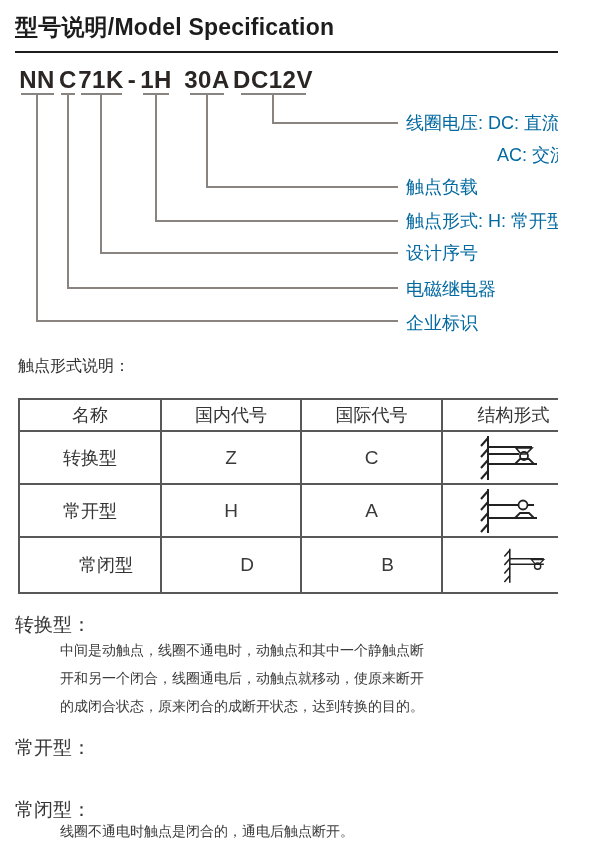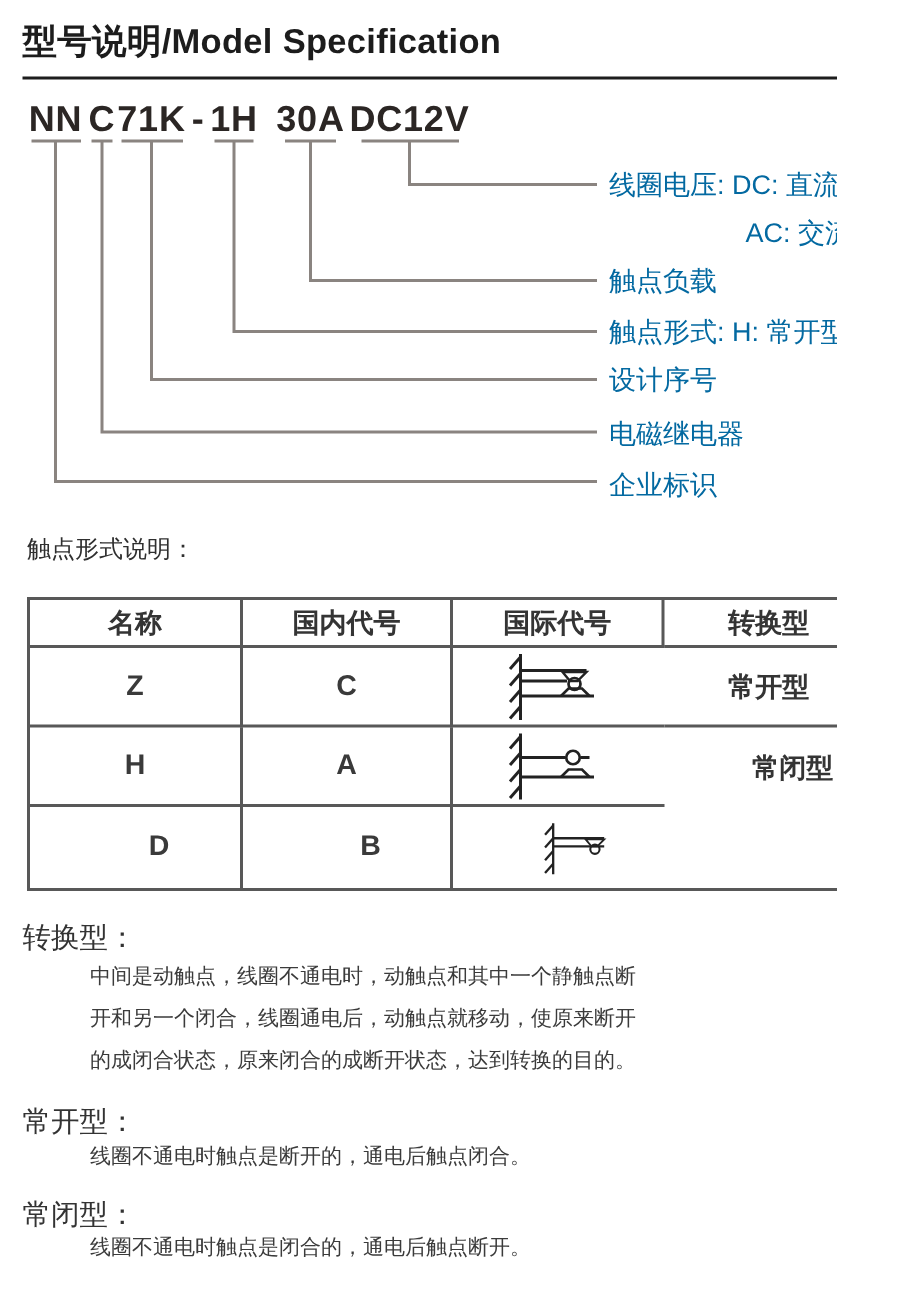--- a/index.html
+++ b/index.html
@@ -22,21 +22,21 @@
   
   .ctable{
     position:absolute;left:18px;top:398px;width:564px;
     display:grid;grid-template-columns:142px 140px 141px 141px;
     grid-template-rows:32px 53px 53px 54px;
     border:2px solid #585858;box-sizing:content-box;background:#fff;
   }
   .cell{
     display:flex;align-items:center;justify-content:center;
     border-right:2px solid #585858;border-bottom:2px solid #585858;
-    font-size:18px;color:#343434;font-weight:bold;
+    font-size:18px;color:#343434;
   }
   .cell.last-col{border-right:none;}
   .cell.last-row{border-bottom:none;padding-left:32px;}
   .cell.code{font-size:19px;color:#3a3a3a;}
   .sym{display:block;}
   .sym line,.sym path,.sym circle,.sym polyline{stroke:#222;fill:none;}
   
   .d-head{left:15px;font-size:19px;color:#333;}
   .d-line{left:60px;font-size:14px;color:#3b3b3b;text-align:right;}
 </style>
@@ -83,20 +83,21 @@
   <div class="abs callout" style="top:279px">电磁继电器</div>
   <div class="abs callout" style="top:313px">企业标识</div>
 
   <div class="abs sec-heading">触点形式说明：</div>
 
   <div class="ctable">
 
     <div class="cell">名称</div>
     <div class="cell">国内代号</div>
     <div class="cell">国际代号</div>
+    <div class="cell last-col">结构形式</div>
 
     <div class="cell">转换型</div>
     <div class="cell code">Z</div>
     <div class="cell code">C</div>
     <div class="cell last-col">
       <svg class="sym" width="141" height="53" viewBox="0 0 141 53">
         <g stroke-width="2">
           <line x1="45" y1="5" x2="45" y2="49"></line>
           <line x1="38" y1="15" x2="45" y2="7"></line>
           <line x1="38" y1="26" x2="45" y2="18"></line>
@@ -151,18 +152,17 @@
       </svg>
     </div>
   </div>
 
   <div class="abs d-head" style="top:612px">转换型：</div>
   <div class="abs d-line" style="top:642px">中间是动触点，线圈不通电时，动触点和其中一个静触点断</div>
   <div class="abs d-line" style="top:698px">的成闭合状态，原来闭合的成断开状态，达到转换的目的。</div>
   <div class="abs d-line" style="top:670px">开和另一个闭合，线圈通电后，动触点就移动，使原来断开</div>
 
   <div class="abs d-head" style="top:735px">常开型：</div>
-  <div class="abs d-line" style="top:762px">线圈不通电时触点是断开的，通电后触点闭合。</div>
 
   <div class="abs d-head" style="top:797px">常闭型：</div>
   <div class="abs d-line" style="top:823px">线圈不通电时触点是闭合的，通电后触点断开。</div>
 
 </div>
 
 </body></html>

